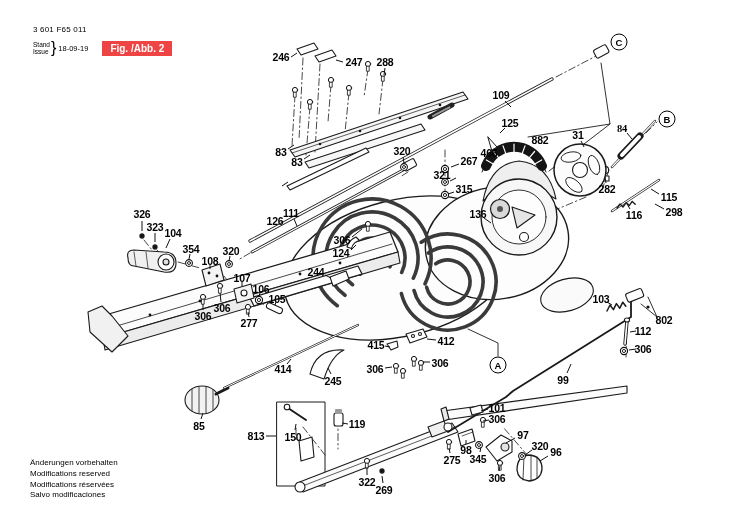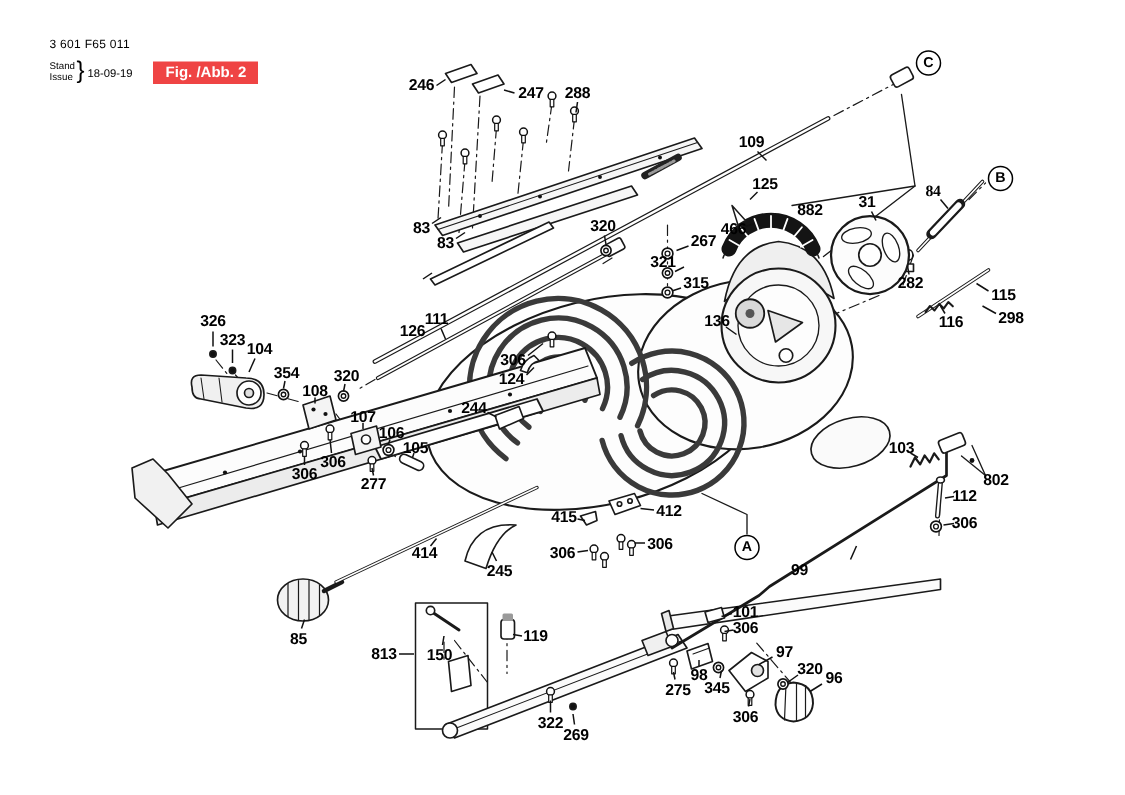--- a/index.html
+++ b/index.html
@@ -409,21 +409,21 @@
       <div class="plabel" style="left: 375px; top: 369px;">306</div>
       <div class="plabel" style="left: 440px; top: 363px;">306</div>
       <div class="plabel" style="left: 333px; top: 381px;">245</div>
       <div class="plabel" style="left: 283px; top: 369px;">414</div>
       <div class="plabel" style="left: 199px; top: 426px;">85</div>
       <div class="plabel" style="left: 256px; top: 436px;">813</div>
       <div class="plabel" style="left: 293px; top: 437px;">150</div>
       <div class="plabel" style="left: 357px; top: 424px;">119</div>
       <div class="plabel" style="left: 367px; top: 482px;">322</div>
       <div class="plabel" style="left: 384px; top: 490px;">269</div>
-      <div class="plabel" style="left: 533px; top: 380px;">99</div>
+      <div class="plabel" style="left: 563px; top: 380px;">99</div>
       <div class="plabel" style="left: 601px; top: 299px;">103</div>
       <div class="plabel" style="left: 664px; top: 320px;">802</div>
       <div class="plabel" style="left: 643px; top: 331px;">112</div>
       <div class="plabel" style="left: 643px; top: 349px;">306</div>
       <div class="plabel" style="left: 497px; top: 408px;">101</div>
       <div class="plabel" style="left: 497px; top: 419px;">306</div>
       <div class="plabel" style="left: 523px; top: 435px;">97</div>
       <div class="plabel" style="left: 540px; top: 446px;">320</div>
       <div class="plabel" style="left: 556px; top: 452px;">96</div>
       <div class="plabel" style="left: 497px; top: 478px;">306</div>
@@ -450,13 +450,19 @@
       <div class="stand-issue">
         <div>Stand</div>
         <div>Issue</div>
       </div>
       <div class="brace">}</div>
       <div class="date">18-09-19</div>
       <div class="figbox">Fig. /Abb. 2</div>
     </div>
   </div>
 
+  <div class="footer">
+    <div>Änderungen vorbehalten</div>
+    <div>Modifications reserved</div>
+    <div>Modifications réservées</div>
+    <div>Salvo modificaciones</div>
+  </div>
 </div>
 
 </body></html>

